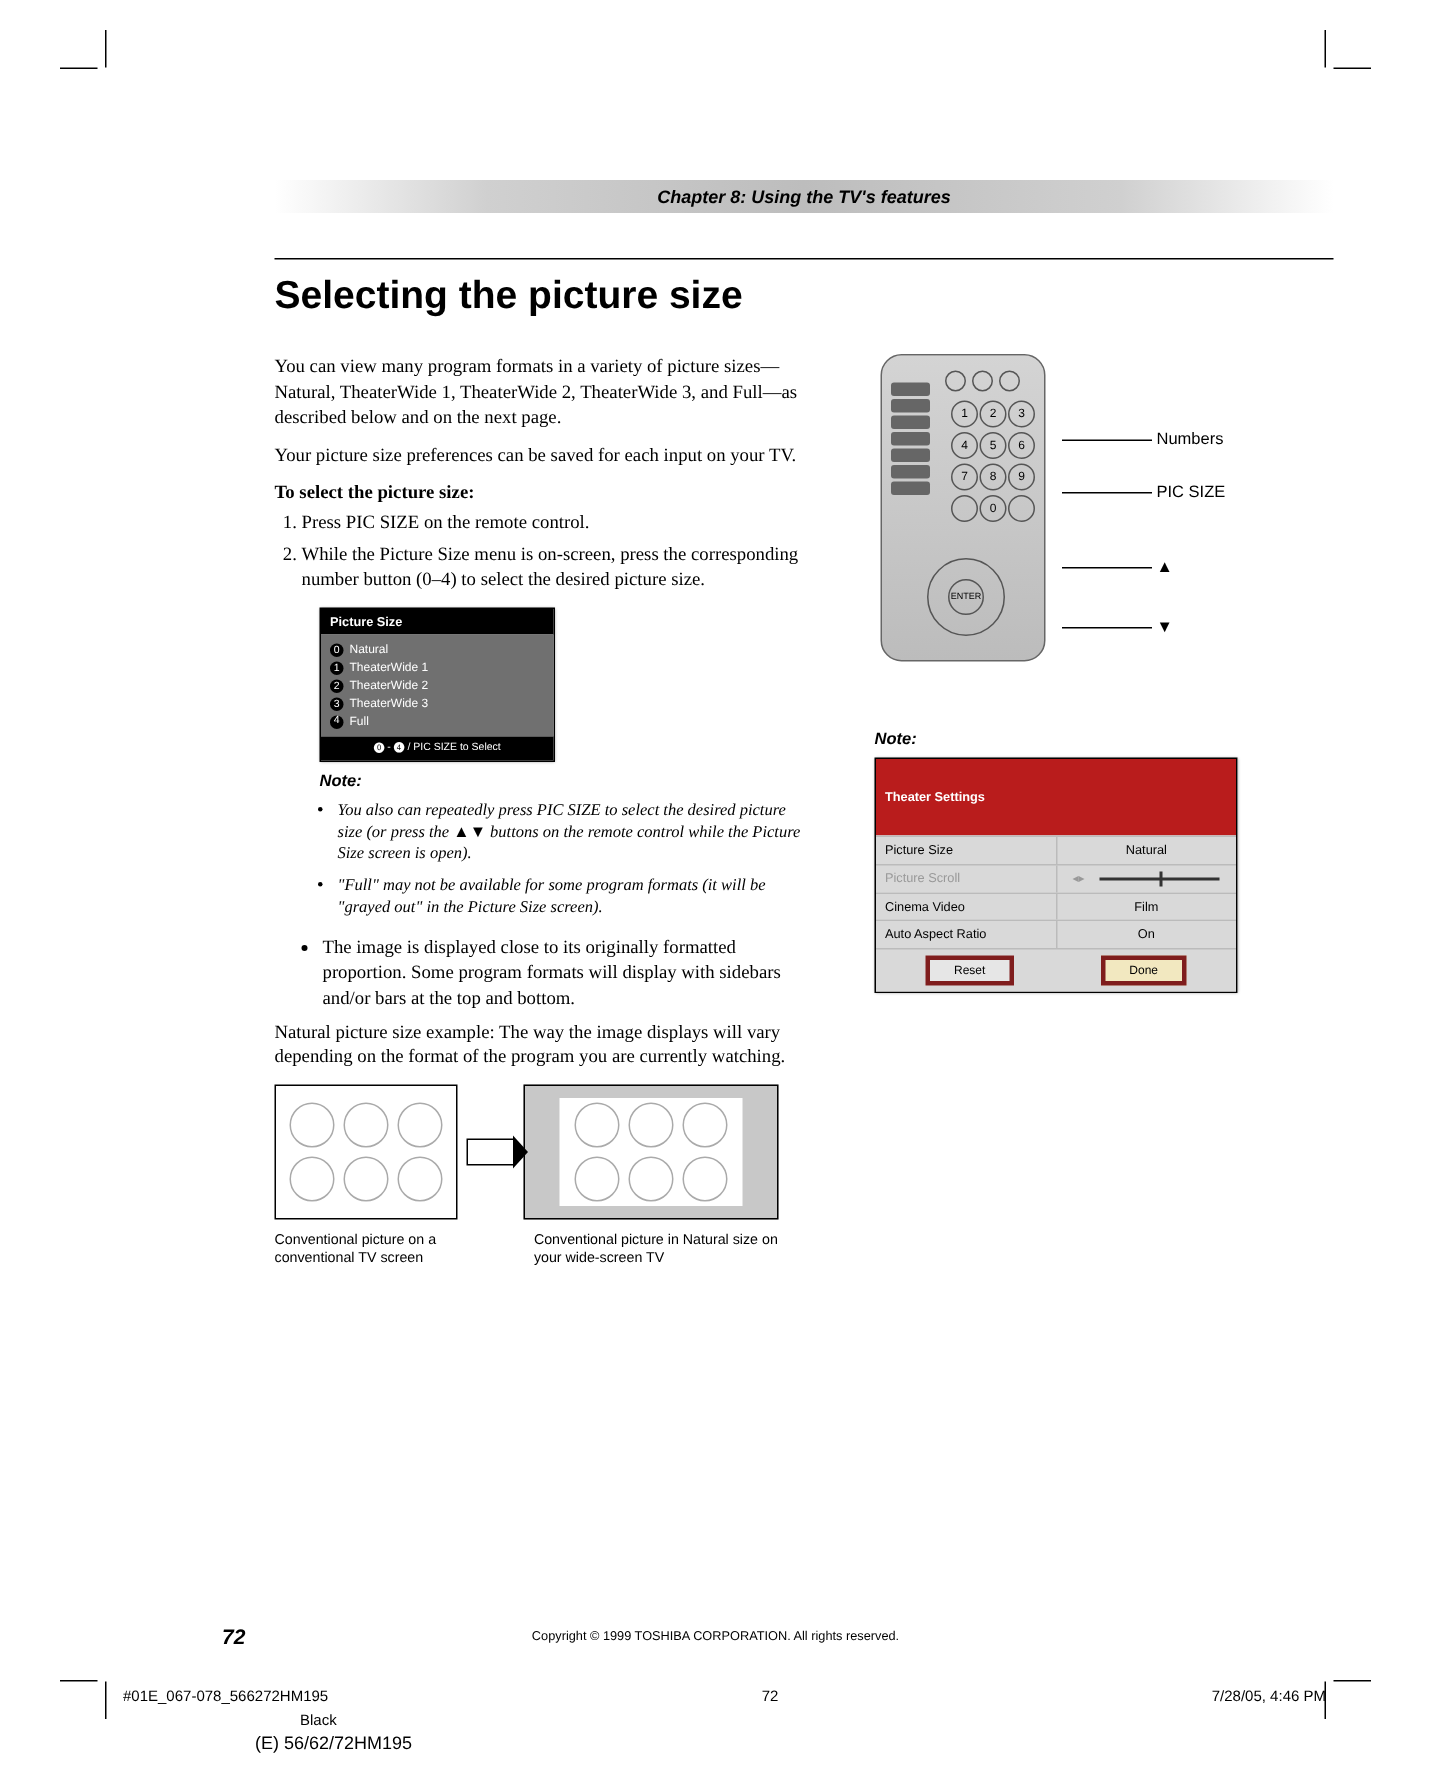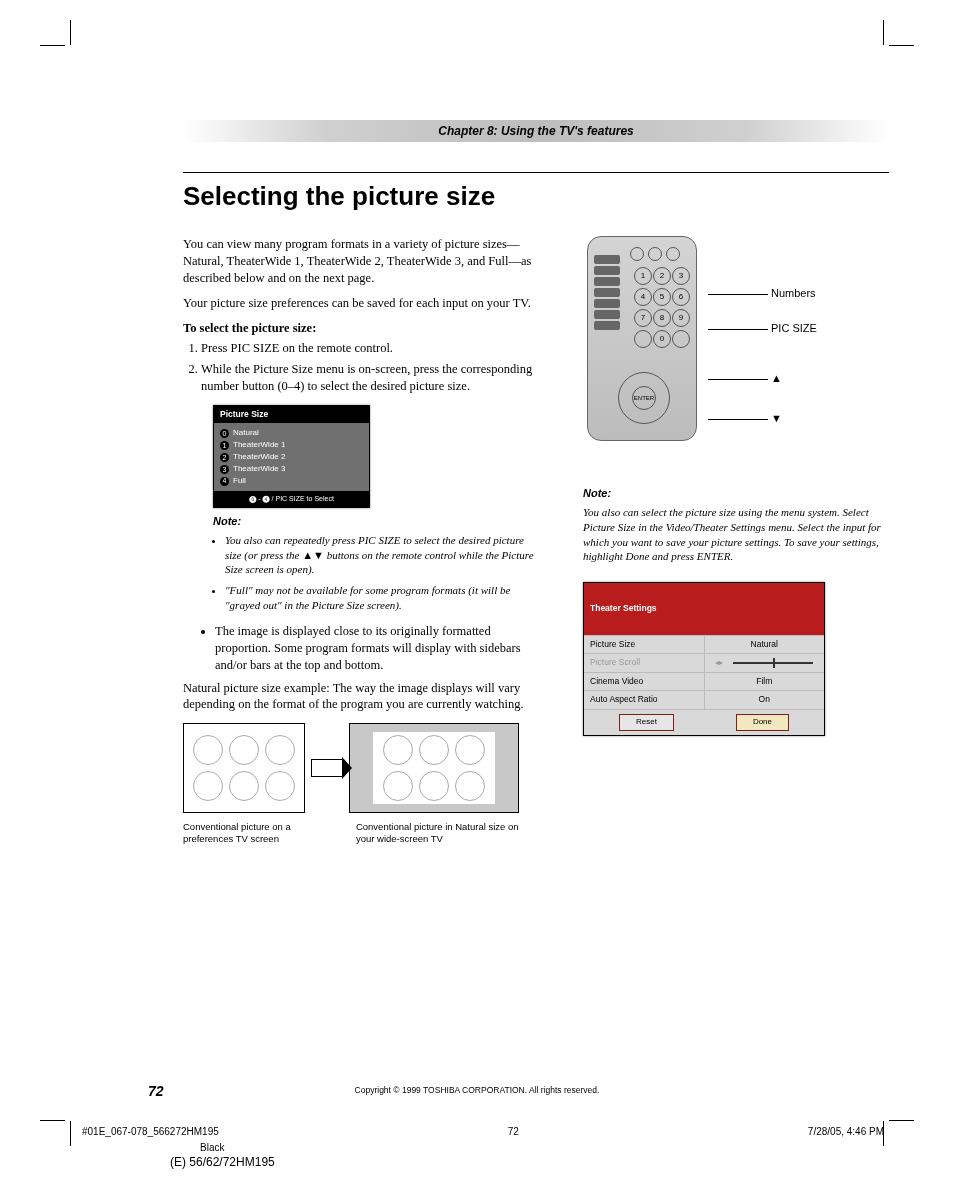--- a/index.html
+++ b/index.html
@@ -267,21 +267,21 @@
   .theater-table .tt-row.disabled .c1,
   .theater-table .tt-row.disabled .c2 { color: #999; }
   .theater-table .tt-foot {
     display: flex;
     justify-content: space-around;
     padding: 4px;
     background: #d9d9d9;
     border-top: 1px solid #bbb;
   }
   .theater-table .tt-btn {
-    border: 1px solid #7f1d1d;
+    border: 3px solid #7f1d1d;
     padding: 2px 16px;
     font-size: 8px;
     background: #e6e6e6;
     display: inline-block;
   }
   .theater-table .tt-btn.done { background: #f2e8c0; }
 
   .slider {
     display:inline-block; width: 80px; height: 2px; background: #333;
     vertical-align: middle; margin-left: 8px; position: relative;
@@ -407,21 +407,21 @@
               </div>
             <div class="circ-row">
                 <div class="circ"></div>
                 <div class="circ"></div>
                 <div class="circ"></div>
               </div>
           </div>
         </div>
       </div>
       <div class="cap-row">
-        <div class="caption cap1">Conventional picture on a preferences TV screen</div>
+        <div class="caption cap1">Conventional picture on a conventional TV screen</div>
         <div class="caption cap2" style="margin-left:26px;">Conventional picture in Natural size on your wide-screen TV</div>
       </div>
     </div>
 
     <div class="col-right">
       <div class="remote-wrap">
         <div class="remote">
           <div class="side-btns">
             <div class="sb"></div>
               <div class="sb"></div>
@@ -454,21 +454,20 @@
         </div>
         <div class="remote-labels">
           <div class="rl" style="top:50px;"><span class="line"></span><span>Numbers</span></div>
           <div class="rl" style="top:85px;"><span class="line"></span><span>PIC SIZE</span></div>
           <div class="rl" style="top:135px;"><span class="line"></span><span>▲</span></div>
           <div class="rl" style="top:175px;"><span class="line"></span><span>▼</span></div>
         </div>
       </div>
 
       <div class="note-r-label">Note:</div>
-      <p class="note-r-text">You also can select the picture size using the menu system. Select Picture Size in the Video/Theater Settings menu. Select the input for which you want to save your picture settings.  To save your settings, highlight Done and press ENTER.</p>
 
       <div class="theater-table">
         <div class="tt-title">Theater Settings</div>
         <div class="tt-row">
           <div class="c1">Picture Size</div>
           <div class="c2">Natural</div>
         </div>
         <div class="tt-row disabled">
           <div class="c1">Picture Scroll</div>
           <div class="c2">

